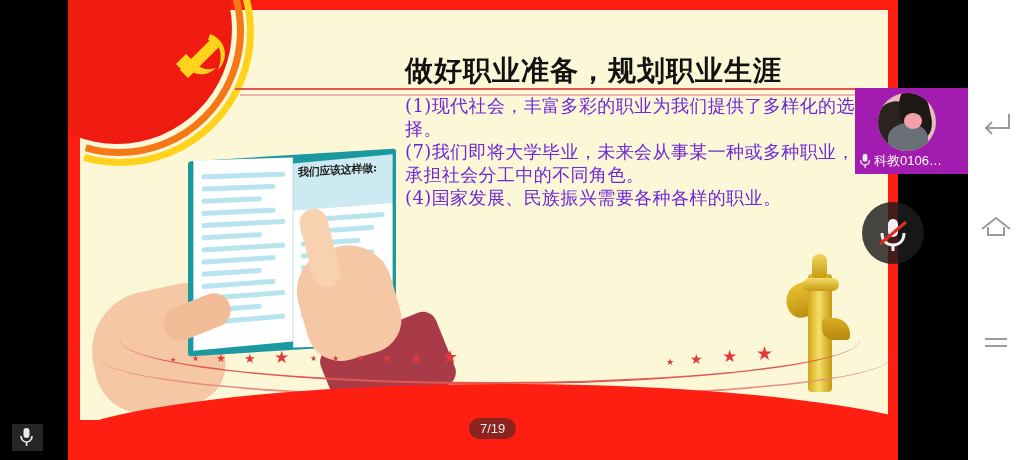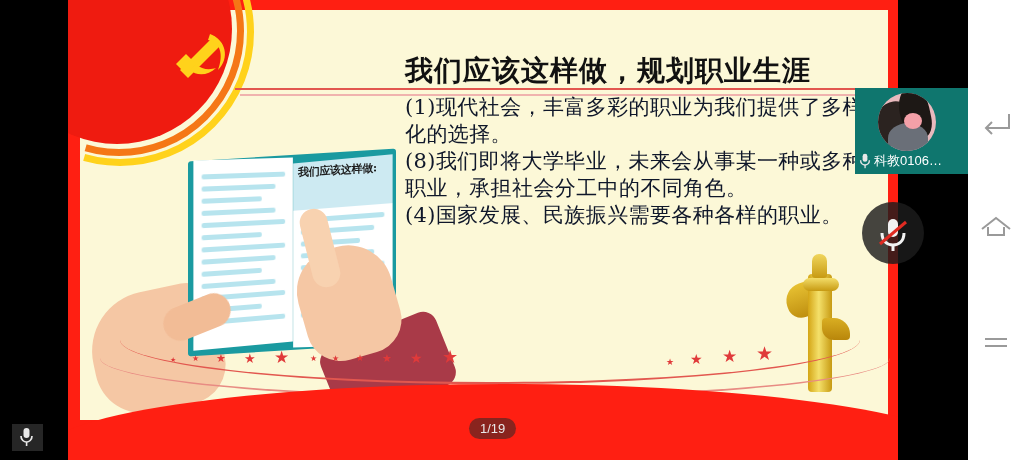--- a/index.html
+++ b/index.html
@@ -51,21 +51,21 @@
                border-radius:14px; transform:rotate(-22deg); }
   .hand-right { position:absolute; left:170px; top:96px; width:96px; height:112px; background:#f5c7a4;
                 border-radius:44px 44px 34px 34px; transform:rotate(-16deg); }
   .finger-point { position:absolute; left:176px; top:58px; width:28px; height:80px; background:#f8d2b0;
                   border-radius:14px; transform:rotate(-14deg); }
 
   
   #slide-text { position:absolute; left:325px; top:42px; width:465px; }
   #slide-title { font-family:"DejaVu Sans","Liberation Sans",sans-serif; font-weight:bold; font-size:28px;
                  color:#111; letter-spacing:1px; margin-bottom:4px; }
-  .slide-para { font-family:"DejaVu Serif","Liberation Serif",serif; font-size:21px; color:#0f172a;
+  .slide-para { font-family:"DejaVu Serif","Liberation Serif",serif; font-size:18px; color:#6d28d9;
                 line-height:1.28; letter-spacing:0.4px; }
 
   
   #pillar { position:absolute; right:40px; bottom:28px; width:62px; height:140px; }
   .pillar-shaft { position:absolute; left:22px; top:22px; width:24px; height:118px;
                   background:linear-gradient(90deg,#d4a515,#f4e06a 45%,#c79a12); border-radius:4px; }
   .pillar-cloud { position:absolute; left:0px; top:30px; width:40px; height:34px;
                   background:linear-gradient(180deg,#e7c132,#bf8f10); border-radius:18px 6px 18px 14px;
                   transform:rotate(-18deg); }
   .pillar-cloud2 { position:absolute; left:36px; top:66px; width:28px; height:22px;
@@ -86,21 +86,21 @@
   
   #page-indicator { position:absolute; left:469px; top:418px; padding:3px 11px; border-radius:11px;
                     background:rgba(40,40,40,.55); color:#eaeaea; font-size:13px; z-index:40; }
 
   
   #share-status { position:absolute; left:12px; top:424px; display:flex; align-items:center; gap:7px;
                   background:rgba(70,70,70,.55); padding:3px 9px 4px 7px; z-index:45; }
   #share-status .label { color:#fff; font-size:16px; }
 
   
-  #participant-tile { position:absolute; left:855px; top:88px; width:120px; height:86px; background:#0f766e; z-index:50; }
+  #participant-tile { position:absolute; left:855px; top:88px; width:120px; height:86px; background:#a21caf; z-index:50; }
   #participant-avatar { position:absolute; left:23px; top:5px; width:58px; height:58px; border-radius:50%;
                         overflow:hidden; background:#e8b9bd; }
   .av-a { position:absolute; left:-4px; top:8px; width:40px; height:46px; background:#2b2320;
           border-radius:50% 40% 60% 30%; transform:rotate(18deg); }
   .av-b { position:absolute; left:22px; top:-6px; width:30px; height:52px; background:#1d1815;
           border-radius:50% 50% 40% 60%; transform:rotate(-12deg); }
   .av-c { position:absolute; left:10px; top:30px; width:40px; height:30px; background:#6a6f78;
           border-radius:50% 50% 20% 20%; }
   .av-d { position:absolute; left:26px; top:20px; width:18px; height:16px; background:#f4a0a8; border-radius:50%; }
   #participant-name { position:absolute; left:4px; bottom:4px; display:flex; align-items:center; gap:3px;
@@ -176,23 +176,23 @@
           </div>
         </div>
         <div id="book-caption">我们应该这样做:</div>
         <div class="thumb-left"></div>
         <div class="arm-right"></div>
         <div class="hand-right"></div>
         <div class="finger-point"></div>
       </div>
 
       <div id="slide-text">
-        <div id="slide-title">我们应该这样做，规划职业生涯</div>
+        <div id="slide-title">做好职业准备，规划职业生涯</div>
         <div class="slide-para">(1)现代社会，丰富多彩的职业为我们提供了多样化的选择。</div>
-        <div class="slide-para">(8)我们即将大学毕业，未来会从事某一种或多种职业，承担社会分工中的不同角色。</div>
+        <div class="slide-para">(7)我们即将大学毕业，未来会从事某一种或多种职业，承担社会分工中的不同角色。</div>
         <div class="slide-para">(4)国家发展、民族振兴需要各种各样的职业。</div>
       </div>
 
       <div id="pillar">
         <div class="pillar-cloud"></div>
         <div class="pillar-shaft"></div>
         <div class="pillar-cloud2"></div>
         <div class="pillar-ring"></div>
         <div class="pillar-top"></div>
       </div>
@@ -217,21 +217,21 @@
         <span class="star" style="left:586px;top:2px;  font-size:19px;">★</span>
       </div>
 
       <div id="bottom-sweep2"></div>
     </div>
   </div>
 
   <div class="blk" id="blk-left"></div>
   <div class="blk" id="blk-right"></div>
 
-  <div id="page-indicator">1/19</div>
+  <div id="page-indicator">7/19</div>
 
   <div id="share-status">
     <svg width="15" height="20" viewBox="0 0 15 20">
       <rect x="4.5" y="1" width="6" height="10" rx="3" fill="#e8e8e8"></rect>
       <path d="M2 9 C2 13 5 15 7.5 15 C10 15 13 13 13 9" stroke="#e8e8e8" stroke-width="1.7" fill="none"></path>
       <rect x="6.8" y="15" width="1.6" height="4" fill="#e8e8e8"></rect>
     </svg>
   </div>
 
   <div id="participant-tile">

